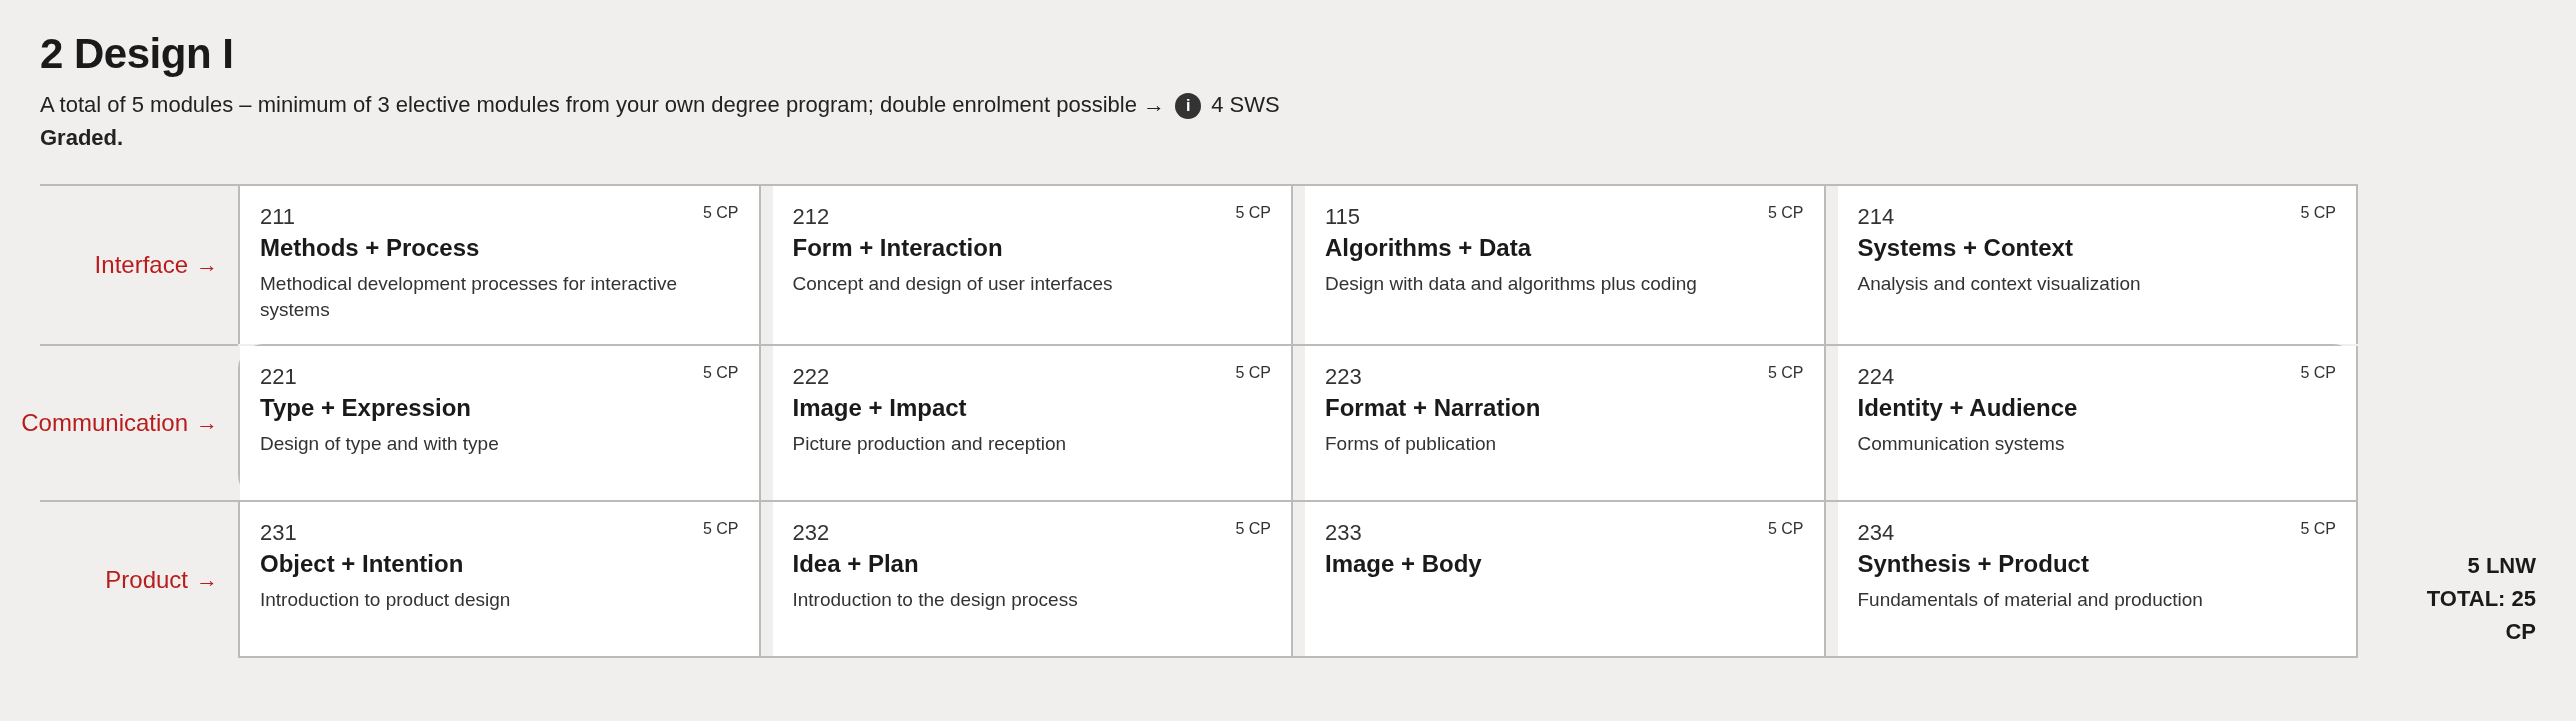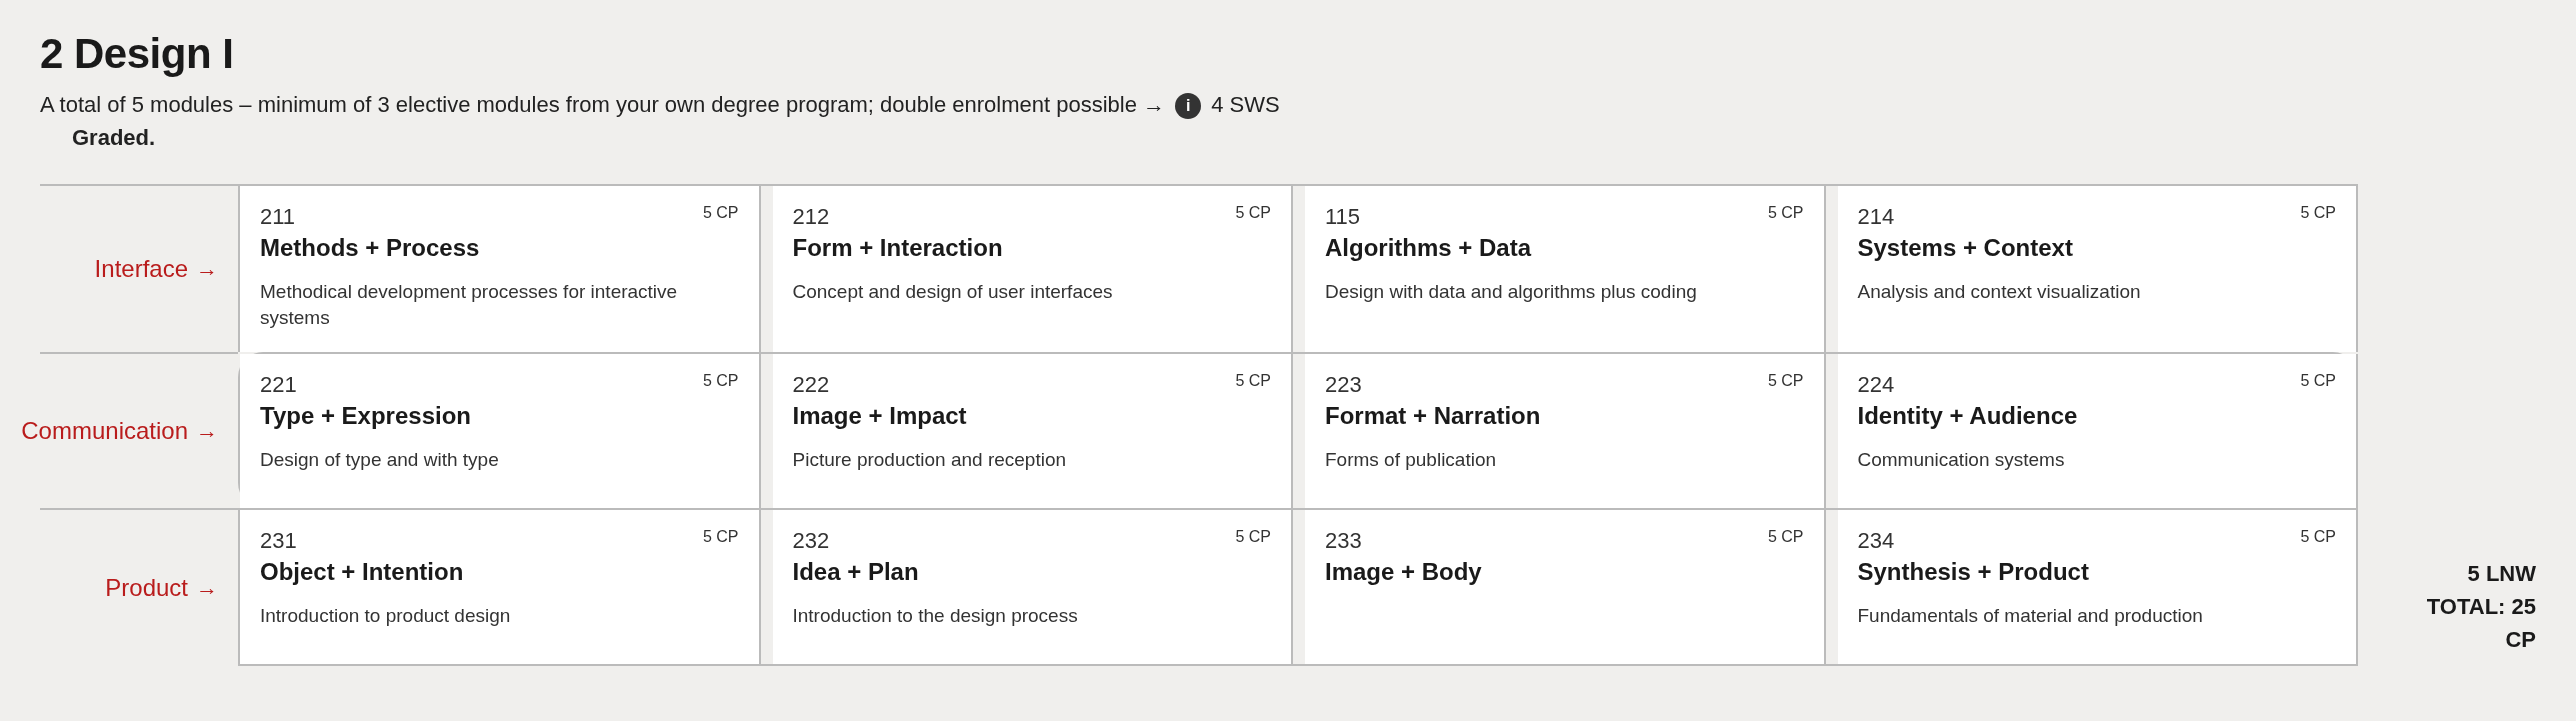--- a/index.html
+++ b/index.html
@@ -16,21 +16,21 @@
       font-weight: 700;
       margin-bottom: 10px;
       letter-spacing: -0.5px;
     }
     .subtitle {
       font-size: 22px;
       margin-bottom: 30px;
       color: #222;
       line-height: 1.5;
     }
-    .subtitle strong { font-weight: 700; margin-left: 32px; }
+    .subtitle strong { font-weight: 700; }
     .info-icon {
       display: inline-flex;
       align-items: center;
       justify-content: center;
       width: 26px;
       height: 26px;
       border-radius: 50%;
       background: #333;
       color: #fff;
       font-size: 16px;
@@ -91,21 +91,20 @@
     .card-title {
       font-size: 24px;
       font-weight: 700;
       margin-bottom: 8px;
       line-height: 1.2;
     }
     .card-desc {
       font-size: 19px;
       color: #333;
       line-height: 1.4;
-      margin-top: 8px;
     }
     .summary-cell {
       display: flex;
       align-items: flex-end;
       justify-content: flex-end;
       padding: 10px 0 10px 20px;
       font-size: 22px;
       font-weight: 700;
       text-align: right;
       line-height: 1.5;

